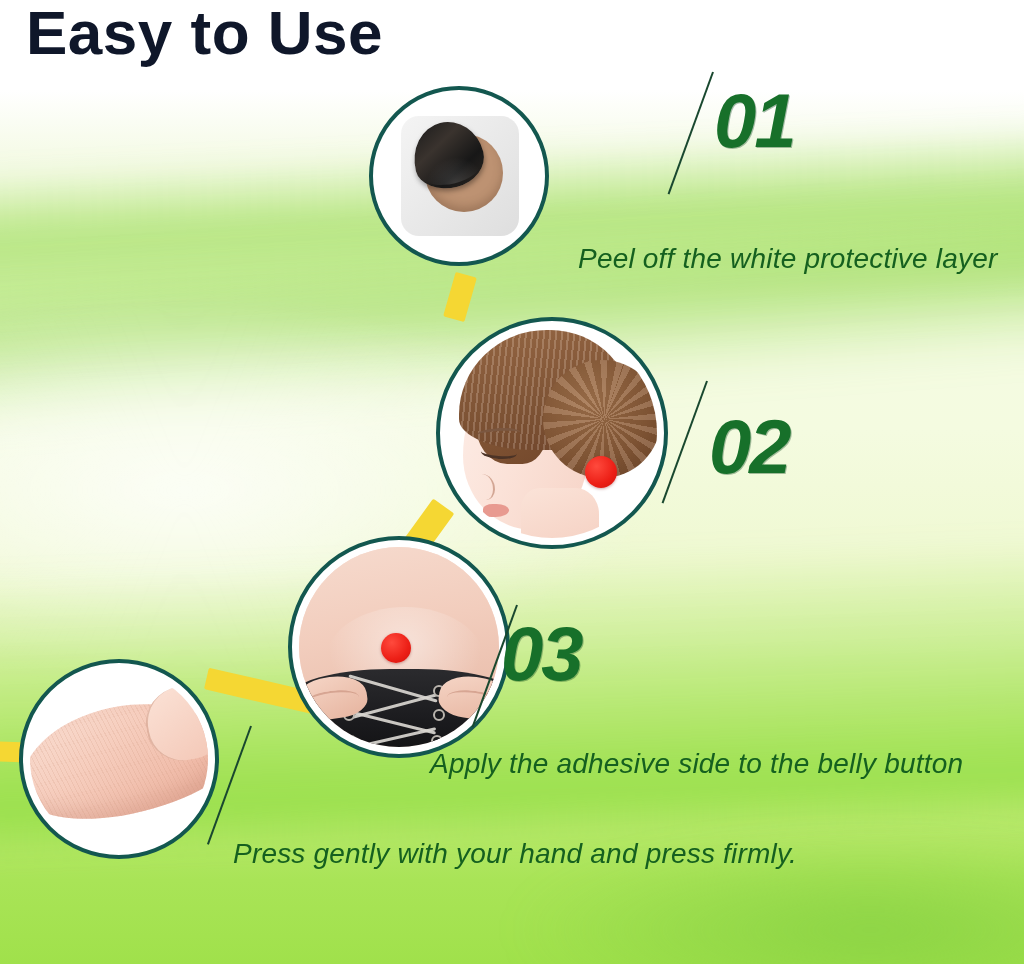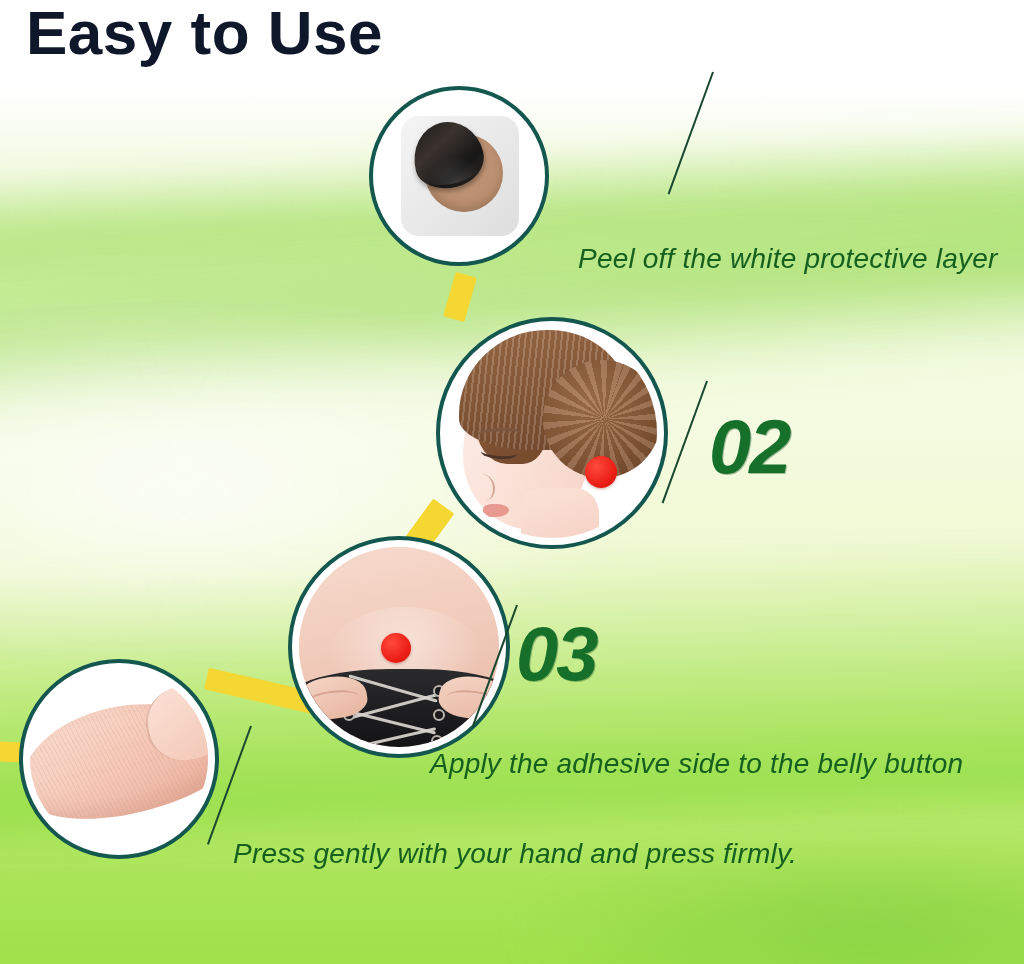--- a/index.html
+++ b/index.html
@@ -397,21 +397,21 @@
     position: absolute;
     width: 2px;
     background: #19482f;
     transform: rotate(20deg);
     transform-origin: top center;
   }
   #num-1 { left: 714px; top: 83px; }
   #slash-1 { left: 712px; top: 72px; height: 130px; }
   #num-2 { left: 709px; top: 392px; margin-top: 17px; }
   #slash-2 { left: 706px; top: 381px; height: 130px; }
-  #num-3 { left: 516px; top: 616px; }
+  #num-3 { left: 501px; top: 616px; }
   #slash-3 { left: 516px; top: 605px; height: 130px; }
   #num-4 { left: 253px; top: 737px; }
   #slash-4 { left: 250px; top: 726px; height: 126px; }
 
   
   .caption {
     position: absolute;
     font-size: 28px;
     font-weight: 400;
     color: #15601f;
@@ -499,20 +499,21 @@
   <div class="circle" id="circle-4">
     <div class="inner">
       <div class="finger-wrap">
         <div class="finger"></div>
         <div class="finger-nail"></div>
       </div>
     </div>
   </div>
 
   <div class="slash" id="slash-1"></div>
+  <div class="step-num" id="num-1">01</div>
 
   <div class="slash" id="slash-2"></div>
   <div class="step-num" id="num-2">02</div>
 
   <div class="slash" id="slash-3"></div>
   <div class="step-num" id="num-3">03</div>
 
   <div class="slash" id="slash-4"></div>
 
   <div class="caption" id="cap-1">Peel off the white protective layer</div>

